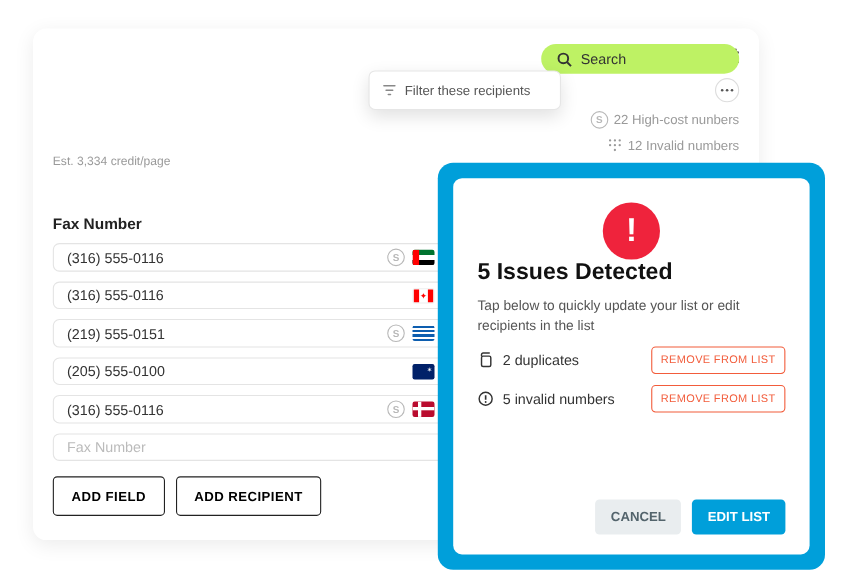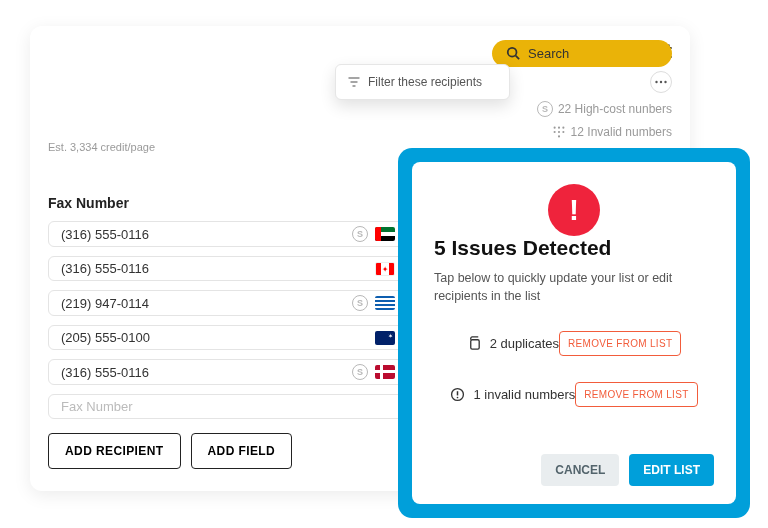--- a/index.html
+++ b/index.html
@@ -7,21 +7,21 @@
 
   .card { position: absolute; left: 30px; top: 26px; width: 660px; background: #fff; border-radius: 12px; box-shadow: 0 4px 18px rgba(0,0,0,0.08); padding: 14px 18px 22px; }
 
   .hdr { display: flex; align-items: flex-end; gap: 8px; flex-direction: column; }
   .title { font-size: 20px; font-weight: 700; color: #111; }
   .more-btn { width: 22px; height: 22px; border-radius: 50%; border: 1px solid #ddd; display: flex; align-items: center; justify-content: center; color: #555; cursor: pointer; }
   .stat { display: flex; align-items: center; gap: 5px; font-size: 12px; color: #9a9a9a; }
   .stat svg, .stat .ic { width: 14px; height: 14px; }
   .subtitle { font-size: 11px; color: #9a9a9a; margin-top: 2px; }
 
-  .searchwrap { position: absolute; right: 18px; top: 14px; display: flex; background: #eab308; border-radius: 18px; padding: 6px 14px; gap: 8px; width: 180px; }
+  .searchwrap { position: absolute; right: 18px; top: 14px; display: flex; align-items: center; background: #bef264; border-radius: 18px; padding: 6px 14px; gap: 8px; width: 180px; }
   .searchwrap svg { width: 14px; height: 14px; }
   .searchwrap span { font-size: 13px; color: #333; }
 
   .dropdown { position: absolute; left: 335px; top: 64px; width: 175px; background: #fff; border: 1px solid #e6e6e6; border-radius: 6px; box-shadow: 0 6px 16px rgba(0,0,0,0.12); padding: 2px 0; }
   .dd-item { display: flex; align-items: center; gap: 8px; padding: 8px 12px; font-size: 12px; color: #555; cursor: pointer; }
   .dd-item svg { width: 12px; height: 12px; }
 
   .colhdr { display: flex; align-items: center; justify-content: space-between; margin-top: 42px; }
   .colhdr h3 { font-size: 14px; font-weight: 700; color: #222; }
   .coverfield { display: flex; align-items: center; gap: 6px; border: 1px solid #e2e2e2; border-radius: 6px; padding: 6px 10px; font-size: 12px; color: #555; cursor: pointer; }
@@ -48,21 +48,21 @@
 
   .actions { display: flex; gap: 10px; margin-top: 14px; }
   .btn-outline { border: 1.5px solid #222; background:#fff; padding: 10px 16px; font-size: 12px; font-weight: 700; letter-spacing: 0.4px; border-radius: 4px; cursor: pointer; }
 
   .modal-bg { position:absolute; right:18px; top:148px; width:352px; height:370px; background:#009fda; border-radius:14px; padding:14px; }
   .modal { width:100%; height:100%; background:#fff; border-radius:8px; padding:22px 22px 18px; display:flex; flex-direction:column; }
   .modal-icon { width:52px; height:52px; border-radius:50%; background:#ef233c; display:flex; align-items:center; justify-content:center; margin:0 auto; }
   .modal-icon span { color:#fff; font-size:30px; font-weight:700; }
   .modal h2 { font-size:21px; font-weight:800; color:#111; text-align:left; }
   .modal p { font-size:12.5px; color:#555; margin-top:10px; line-height:1.4; }
-  .issue { display:flex; align-items:center; justify-content:center; margin-top:26px; }
+  .issue { display:flex; align-items:center; justify-content:space-between; margin-top:10px; }
   .issue .left { display:flex; align-items:center; gap:8px; font-size:13px; color:#333; }
   .issue svg { width:15px; height:15px; }
   .rm-btn { border:1px solid #f25c3b; color:#f25c3b; background:#fff; font-size:10px; font-weight:400; letter-spacing:0.3px; padding:6px 8px; border-radius:4px; cursor:pointer; }
   .modal-actions { display:flex; gap:10px; margin-top:auto; justify-content:flex-end; }
   .btn-cancel { background:#e9edef; color:#53646c; border:none; padding:9px 14px; font-size:12px; font-weight:700; border-radius:4px; cursor:pointer; }
   .btn-primary { background:#009fda; color:#fff; border:none; padding:9px 14px; font-size:12px; font-weight:700; border-radius:4px; cursor:pointer; }
 </style>
 </head>
 <body>
 
@@ -119,21 +119,21 @@
     </div>
     <div class="row">
       <span>(316) 555-0116</span>
       <span class="right">
           <span class="flag ca">
             <span class="leaf">✦</span>
           </span>
         </span>
     </div>
     <div class="row">
-      <span>(219) 947-0114</span>
+      <span>(219) 555-0151</span>
       <span class="right">
           <span class="cost-icon">S</span>
           <span class="flag gr"></span>
         </span>
     </div>
     <div class="row">
       <span>(205) 555-0100</span>
       <span class="right">
           <span class="flag au"></span>
         </span>
@@ -144,22 +144,22 @@
           <span class="cost-icon">S</span>
           <span class="flag no"></span>
         </span>
     </div>
     <div class="row placeholder">
       <span>Fax Number</span>
     </div>
   </div>
 
   <div class="actions">
+    <button class="btn-outline">ADD FIELD</button>
     <button class="btn-outline">ADD RECIPIENT</button>
-    <button class="btn-outline">ADD FIELD</button>
   </div>
 </div>
 
 <div class="dropdown">
   <div class="dd-item">
     <svg viewBox="0 0 12 12">
         <path d="M1 2h10M3 6h6M5 10h2" stroke="#888" stroke-width="1.4" stroke-linecap="round"></path>
       </svg>
     <span>Filter these recipients</span>
   </div>
@@ -184,21 +184,21 @@
       <button class="rm-btn">REMOVE FROM LIST</button>
     </div>
 
     <div class="issue">
       <div class="left">
         <svg viewBox="0 0 16 16">
             <circle cx="8" cy="8" r="6.3" fill="none" stroke="#333" stroke-width="1.4"></circle>
             <line x1="8" y1="4.5" x2="8" y2="9" stroke="#333" stroke-width="1.6"></line>
             <circle cx="8" cy="11.2" r="0.9" fill="#333"></circle>
           </svg>
-        <span>1 invalid numbers</span>
+        <span>5 invalid numbers</span>
       </div>
       <button class="rm-btn">REMOVE FROM LIST</button>
     </div>
 
     <div class="modal-actions">
       <button class="btn-cancel">CANCEL</button>
       <button class="btn-primary">EDIT LIST</button>
     </div>
   </div>
 </div>

